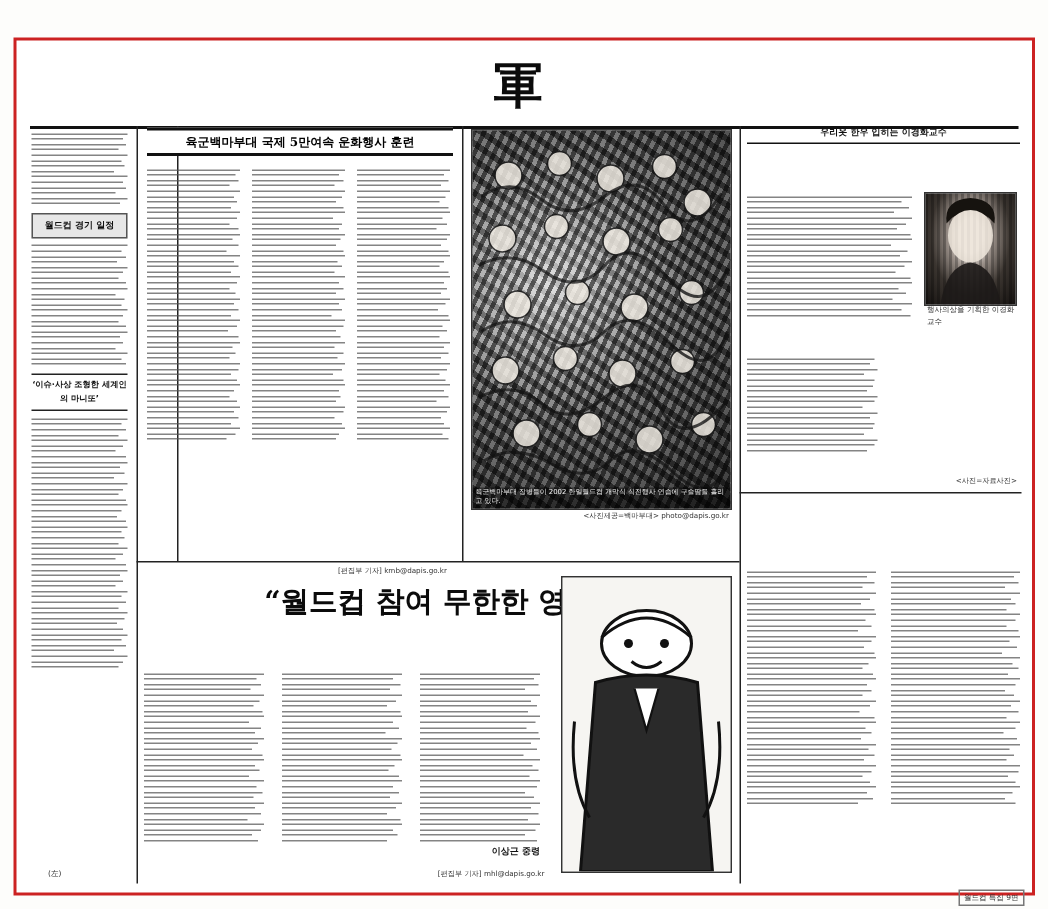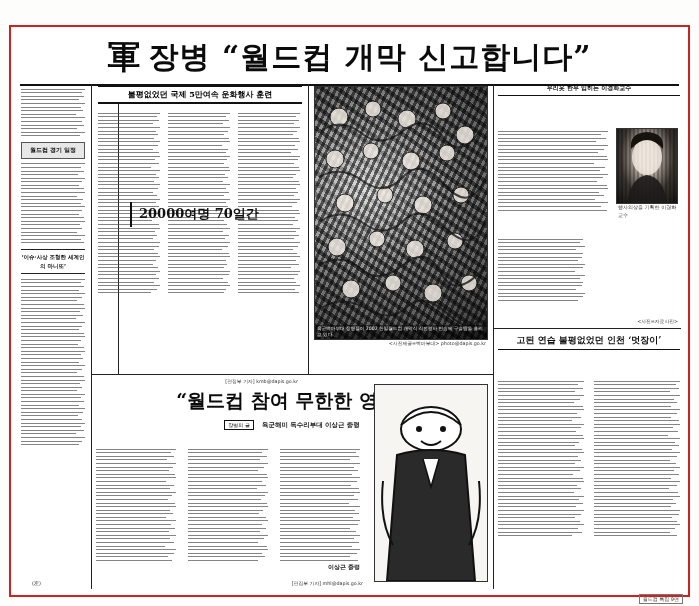--- a/index.html
+++ b/index.html
@@ -138,21 +138,20 @@
 <body>
 
 <div id="page">
 
 
   <div class="red-frame"></div>
 
   <div class="headline">
     <span class="big">軍</span>
     <span style="width:7px"></span>
-    <span>장병 “월드컵 개막 신고합니다”</span>
   </div>
   <div class="rule" style="left:20px;top:84px;width:659px;height:2px;"></div>
 
   <div class="content">
 
     <div class="vline" style="left:73px;top:0;height:505px;"></div>
     <div class="vline" style="left:100px;top:0;height:290px;"></div>
     <div class="vline" style="left:290px;top:0;height:290px;"></div>
     <div class="vline" style="left:475px;top:0;height:505px;"></div>
     <div class="hline" style="left:73px;top:290px;width:402px;"></div>
@@ -257,21 +256,21 @@
           <i style="width:86%"></i>
         <i style="width:100%"></i>
           <i style="width:96%"></i>
           <i style="width:90%"></i>
       </div>
       <div class="pagenum-bl">(左)</div>
     </div>
 
     <div class="col" style="left:78px;top:0;width:208px;height:288px;">
 
-      <div class="boxhead" style="margin:1px 2px 5px 2px;font-size:8px;">불평없었던 국제 5만여속 운화행사 훈련</div>
+      <div class="boxhead" style="margin:1px 2px 5px 2px;font-size:8px;">육군백마부대 국제 5만여속 운화행사 훈련</div>
 
       <div style="position:absolute;left:2px;top:26px;width:62px;" class="lines">
         <i style="width:100%"></i>
           <i style="width:95%"></i>
           <i style="width:99%"></i>
           <i style="width:88%"></i>
         <i style="width:100%"></i>
           <i style="width:93%"></i>
           <i style="width:97%"></i>
           <i style="width:90%"></i>
@@ -422,21 +421,20 @@
         <i style="width:100%"></i>
           <i style="width:96%"></i>
           <i style="width:90%"></i>
           <i style="width:94%"></i>
         <i style="width:100%"></i>
           <i style="width:92%"></i>
           <i style="width:99%"></i>
       </div>
 
       <div class="deck-rule" style="position:absolute;left:34px;top:118px;width:140px;">
-        <div class="vert-deck">20000여명 70일간</div>
       </div>
 
       <div style="position:absolute;left:2px;bottom:-12px;width:200px;" class="credit">[편집부 기자] kmb@dapis.go.kr</div>
     </div>
 
     <div class="photo grain" style="position:absolute;left:296px;top:2px;width:172px;height:252px;">
       <svg width="172" height="252" viewBox="0 0 172 252" style="position:absolute;left:0;top:0;opacity:.85">
         <g fill="#efeae2" stroke="#1b1b1b" stroke-width="1">
           <circle cx="24" cy="30" r="9"></circle>
             <circle cx="58" cy="22" r="8"></circle>
@@ -526,21 +524,20 @@
           <i style="width:47%"></i>
           <i style="width:44%"></i>
           <i style="width:49%"></i>
         <i style="width:48%"></i>
           <i style="width:45%"></i>
       </div>
       <div style="position:absolute;right:2px;bottom:2px;" class="credit">&lt;사진=자료사진&gt;</div>
     </div>
 
     <div class="col" style="left:480px;top:250px;width:182px;height:252px;">
-      <div class="smallhead" style="border-bottom:1px solid #111;padding-bottom:2px;">고된 연습 불평없었던 인천 ‘멋장이’</div>
 
       <div style="position:absolute;left:0;top:44px;width:86px;" class="lines">
         <i style="width:100%"></i>
           <i style="width:93%"></i>
           <i style="width:99%"></i>
           <i style="width:90%"></i>
         <i style="width:100%"></i>
           <i style="width:95%"></i>
           <i style="width:88%"></i>
           <i style="width:99%"></i>
@@ -625,24 +622,20 @@
         <i style="width:100%"></i>
           <i style="width:94%"></i>
           <i style="width:88%"></i>
           <i style="width:97%"></i>
       </div>
     </div>
 
     <div class="col" style="left:78px;top:296px;width:392px;height:206px;">
       <div class="bigquote" style="margin:8px 0 6px;">“월드컵 참여 무한한 영광”</div>
 
-      <div style="display:flex;align-items:center;justify-content:center;gap:8px;margin-bottom:6px;">
-        <span class="stamp">장병의 글</span>
-        <span style="font-size:6.5px;font-weight:bold;color:#111;">육군해미 독수리부대 이상근 중령</span>
-      </div>
 
       <div class="photo cartoon" style="position:absolute;right:0;top:4px;width:112px;height:196px;border:1px solid #333;">
         <svg width="112" height="196" viewBox="0 0 112 196">
           <rect x="0" y="0" width="112" height="196" fill="#f6f5f2"></rect>
           <ellipse cx="56" cy="44" rx="30" ry="22" fill="#ffffff" stroke="#111" stroke-width="2"></ellipse>
           <path d="M26 40 q30 -26 60 0" fill="none" stroke="#111" stroke-width="2"></path>
           <circle cx="44" cy="44" r="3" fill="#111"></circle>
           <circle cx="68" cy="44" r="3" fill="#111"></circle>
           <path d="M46 56 q10 8 20 0" fill="none" stroke="#111" stroke-width="2"></path>
           <path d="M22 70 q34 -10 68 0 l10 126 l-88 0 z" fill="#2a2a2a" stroke="#111" stroke-width="2"></path>

